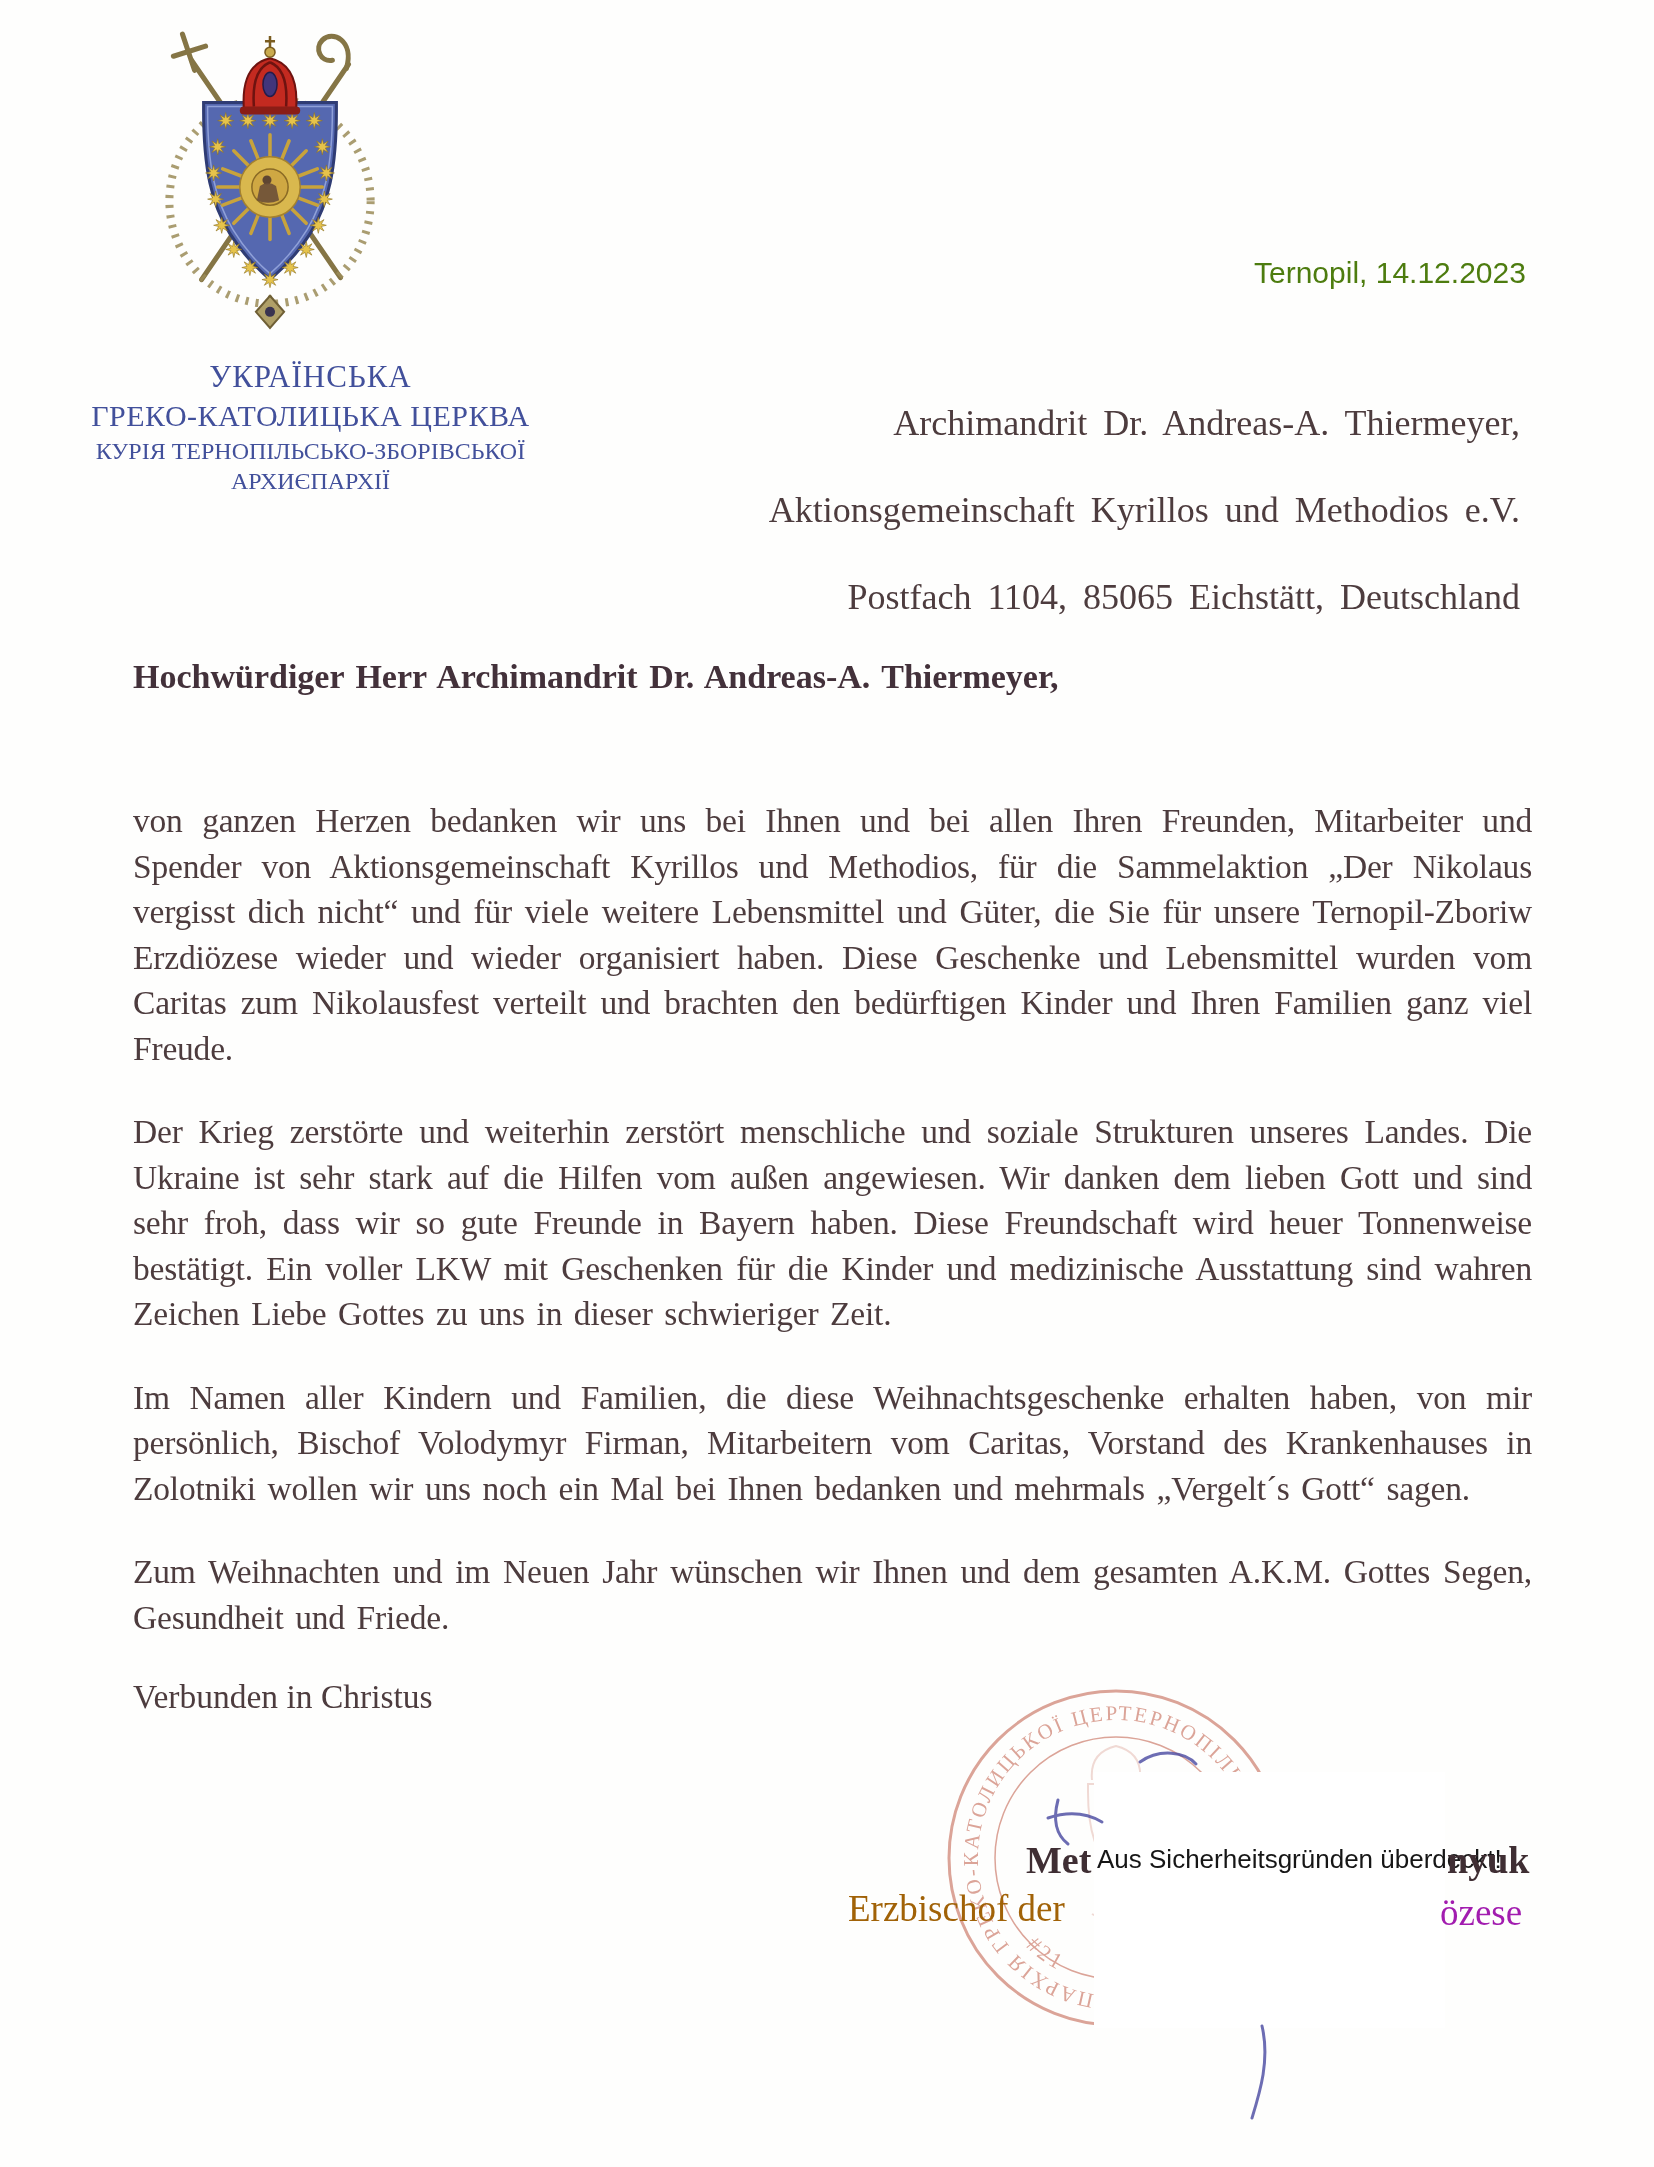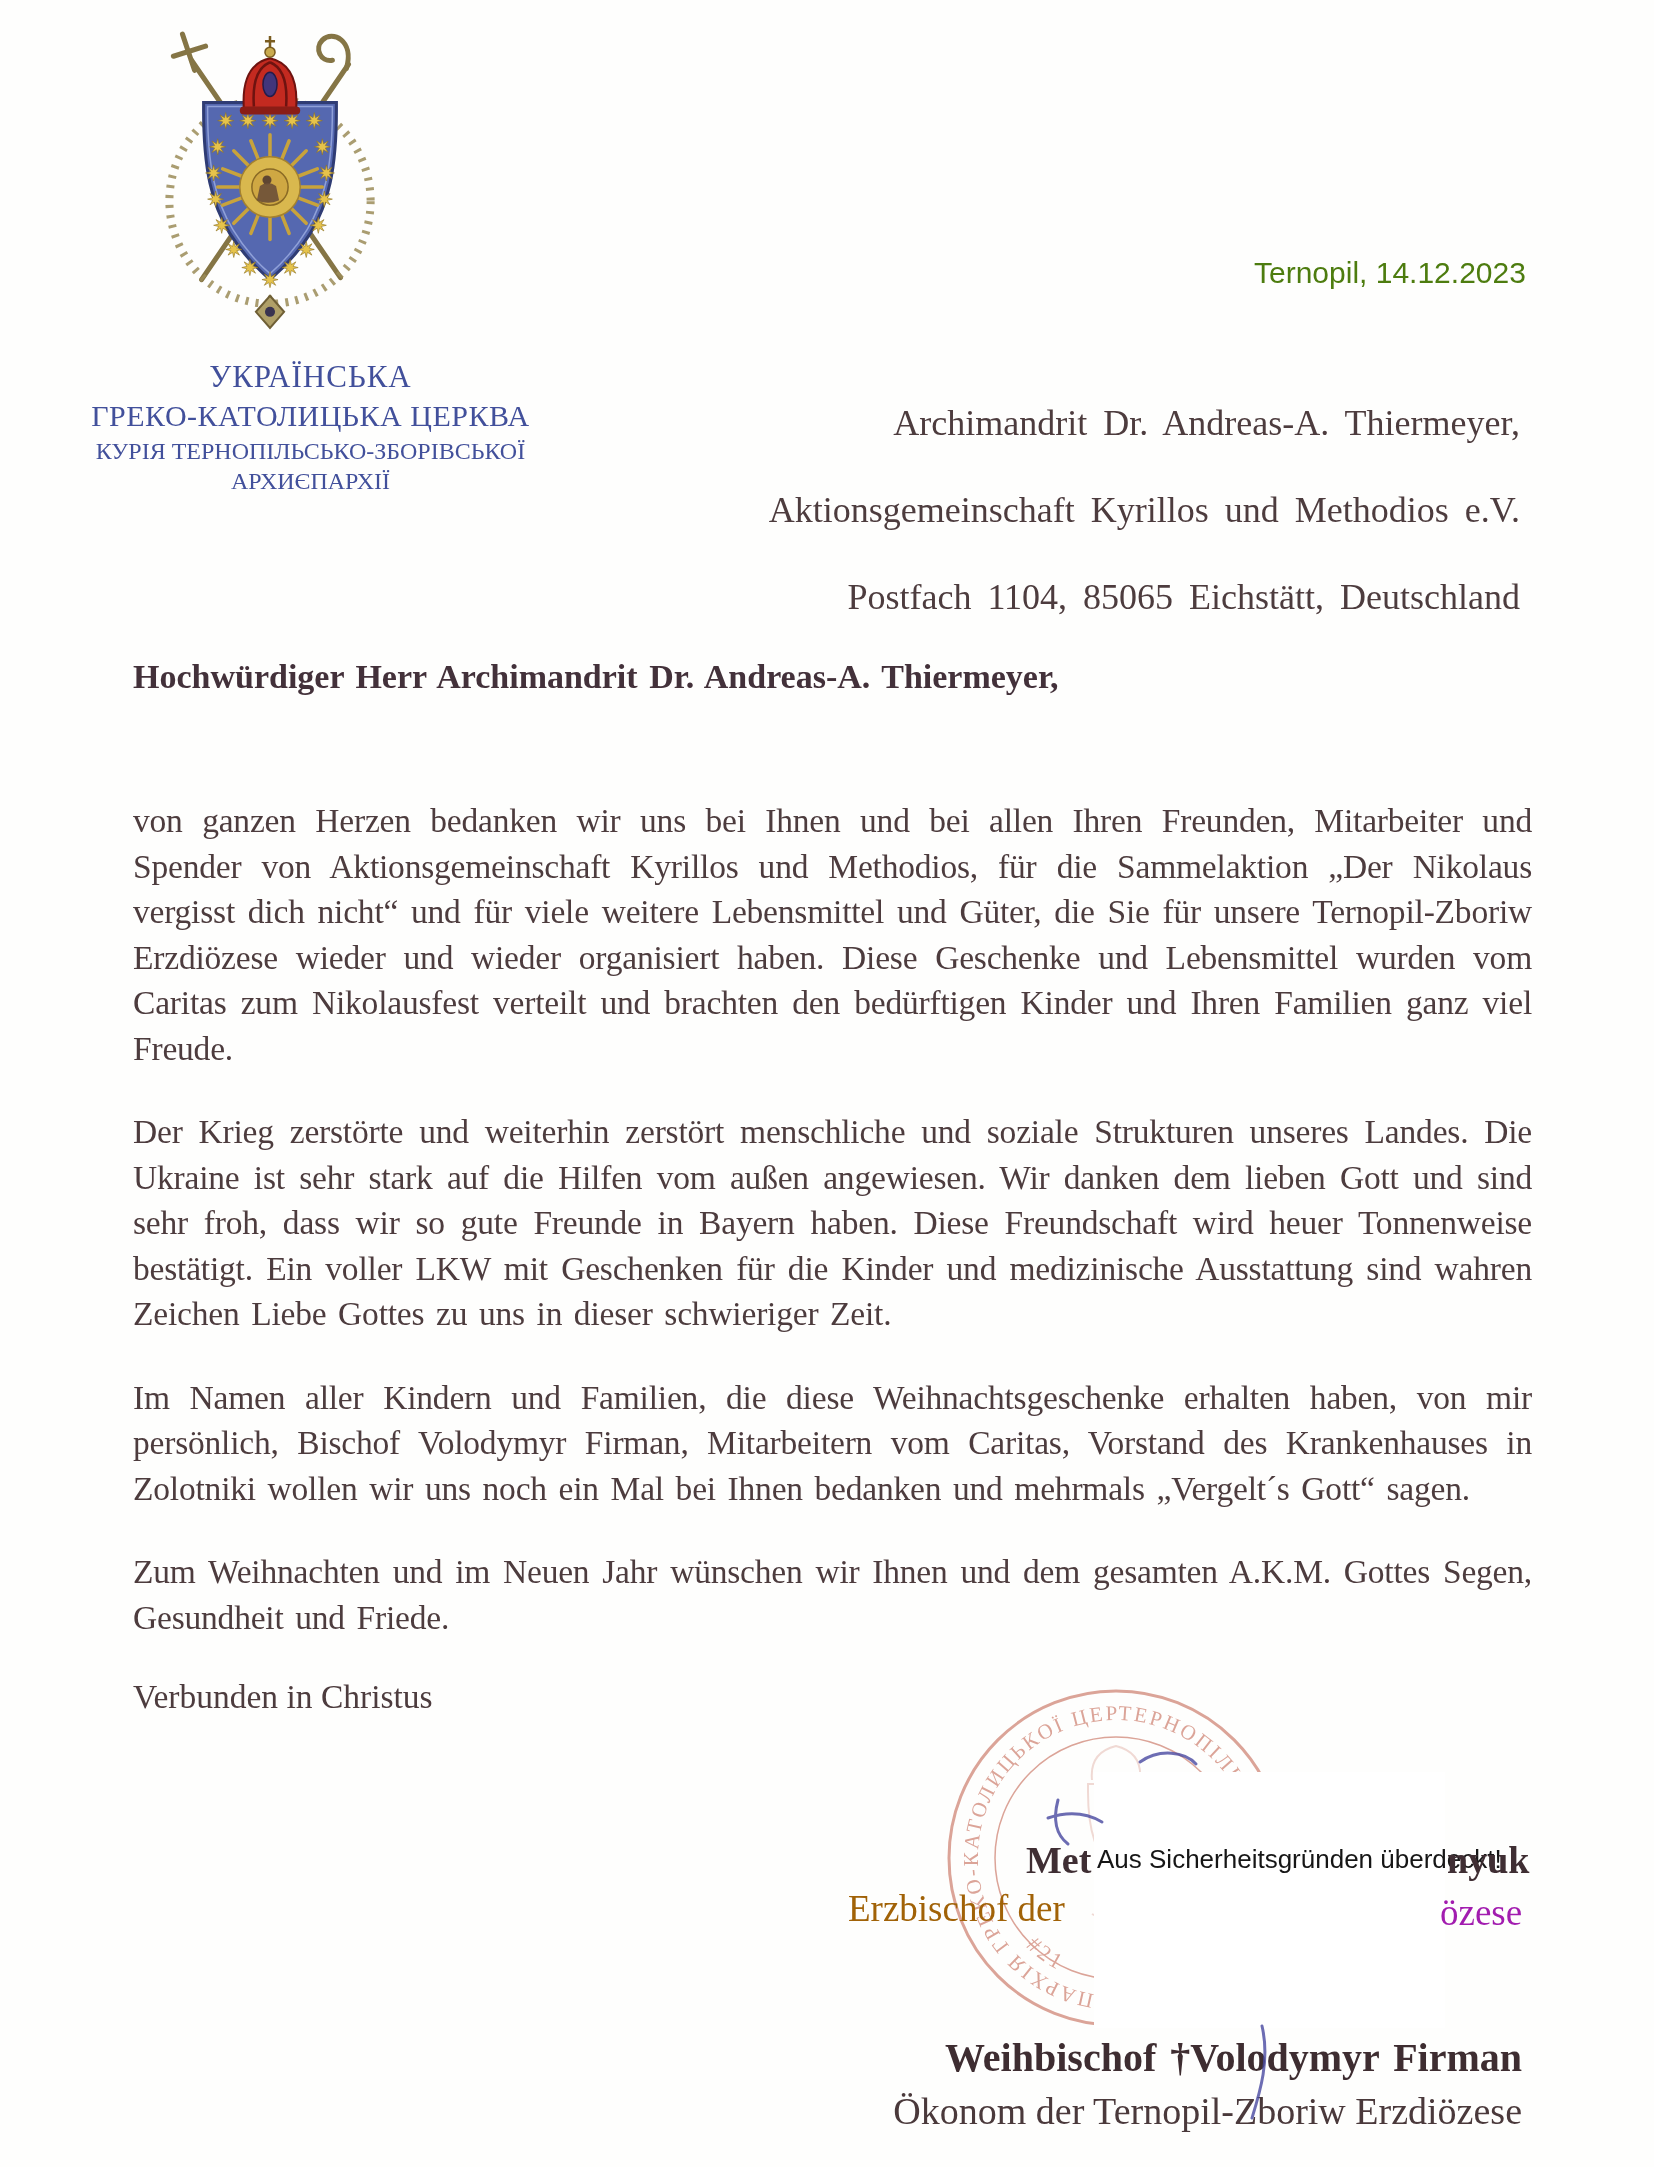--- a/index.html
+++ b/index.html
@@ -219,18 +219,14 @@
   <div class="sig-frag sig-oezese">özese</div>
 
   <svg class="pen-marks" viewBox="0 0 320 400" aria-hidden="true">
     <g stroke="#4848a0" stroke-width="3" fill="none" opacity="0.8" stroke-linecap="round">
       <path d="M140,32 C160,18 185,22 196,34"></path>
       <path d="M58,70 q-8,30 10,44 M48,88 q30,-10 54,4"></path>
       <path d="M262,296 C270,330 260,362 252,388"></path>
     </g>
   </svg>
 
-  <div class="footer-block">
-    <div class="footer-l1">Weihbischof †Volodymyr Firman</div>
-    <div class="footer-l2">Ökonom der Ternopil-Zboriw Erzdiözese</div>
-  </div>
 
 </div>
 
 </body></html>

